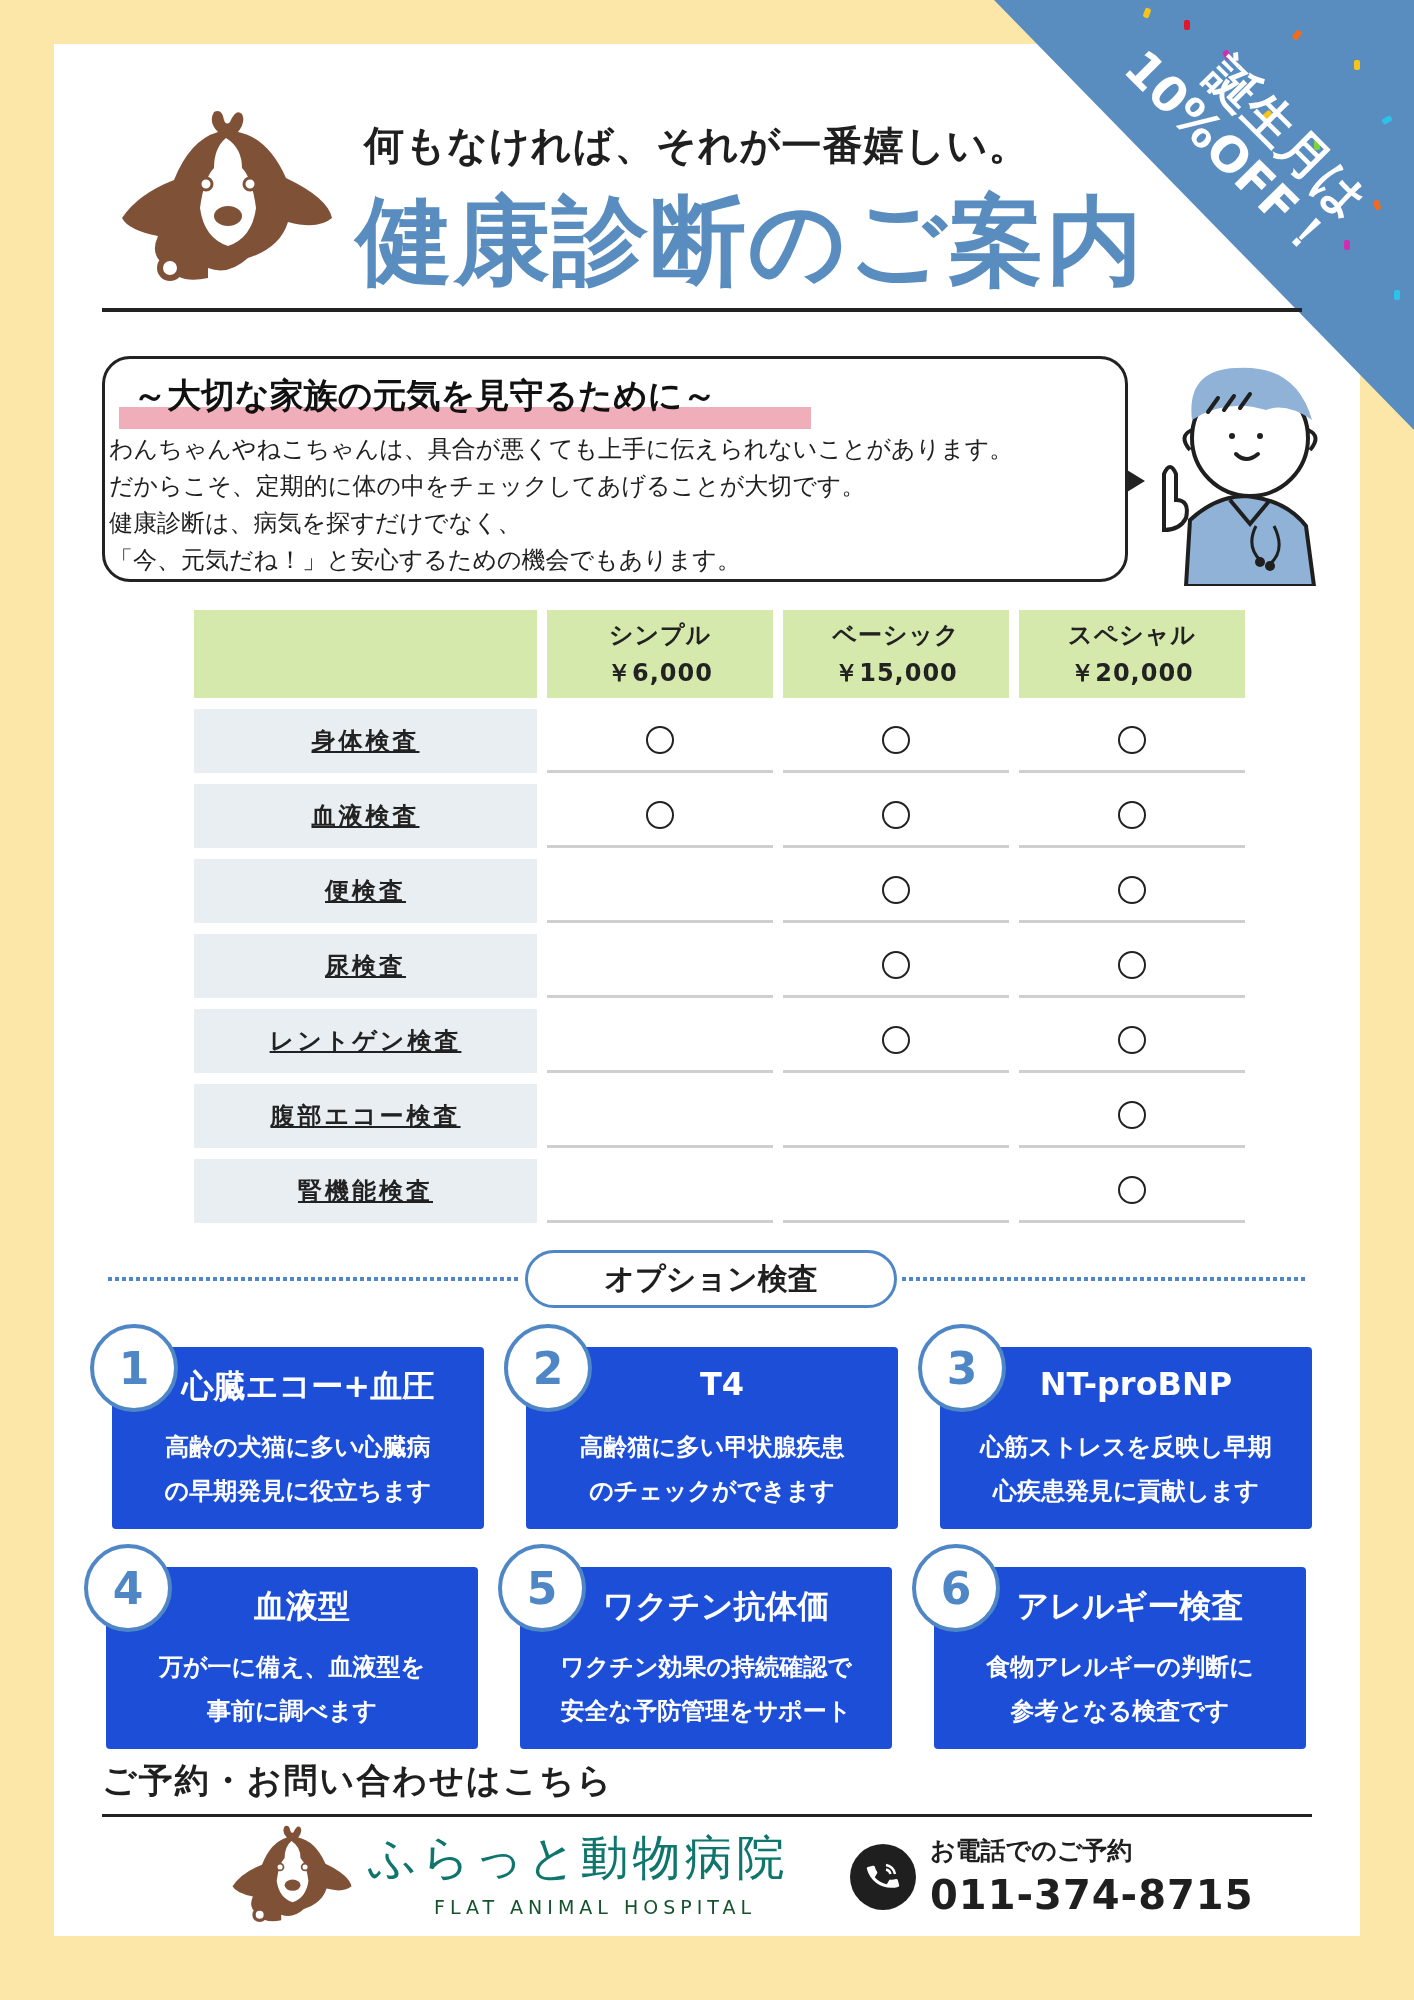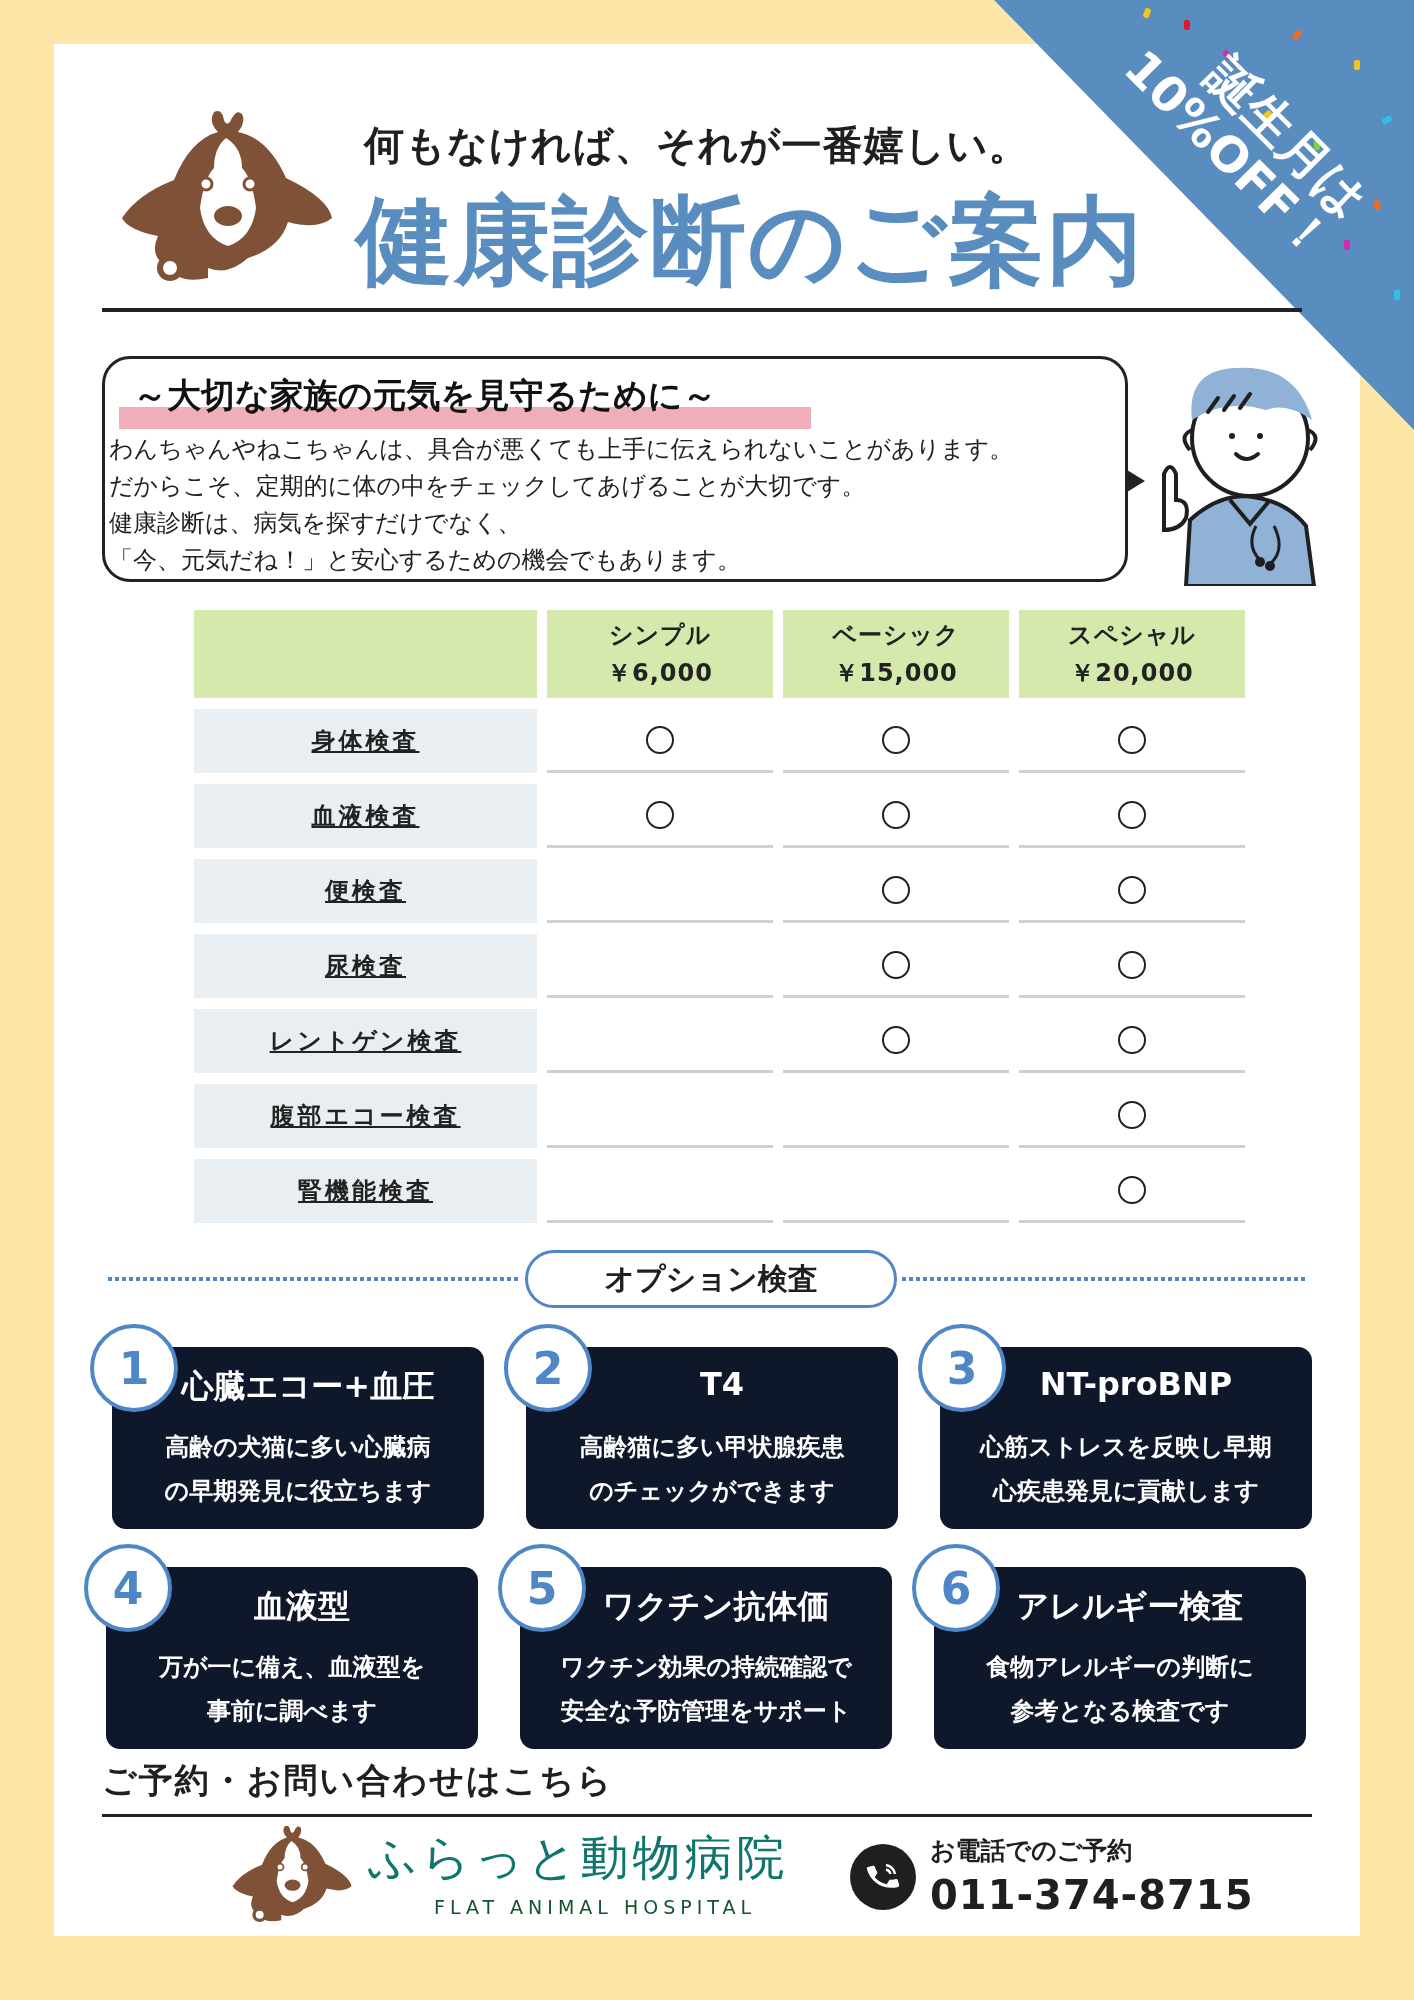--- a/index.html
+++ b/index.html
@@ -96,21 +96,21 @@
     background-image: repeating-linear-gradient(90deg, #4e86c6 0 4px, transparent 4px 7px); }
   .opt-pill {
     position: absolute; left: 525px; top: 1250px; width: 372px; height: 58px;
     border: 3px solid #4e86c6; border-radius: 30px; background: #fff;
     display: flex; align-items: center; justify-content: center;
     font-size: 30px; font-weight: bold; color: #1f1f1f;
   }
 
   
   .opt-card {
-    position: absolute; width: 372px; height: 182px; background: #0f172a; border-radius: 14px;
+    position: absolute; width: 372px; height: 182px; background: #1d4ed8; border-radius: 4px;
     color: #fff; text-align: center;
   }
   .opt-title { position: absolute; left: 0; right: 0; top: 18px; font-size: 32px; font-weight: bold; padding-left: 20px; }
   .opt-desc { position: absolute; left: 0; right: 0; top: 78px; font-size: 24px; font-weight: bold; line-height: 44px; }
   .opt-num {
     position: absolute; width: 88px; height: 88px; border-radius: 50%;
     background: #fff; border: 4px solid #4e86c6;
     display: flex; align-items: center; justify-content: center;
     font-size: 44px; font-weight: bold; color: #4e86c6;
   }

